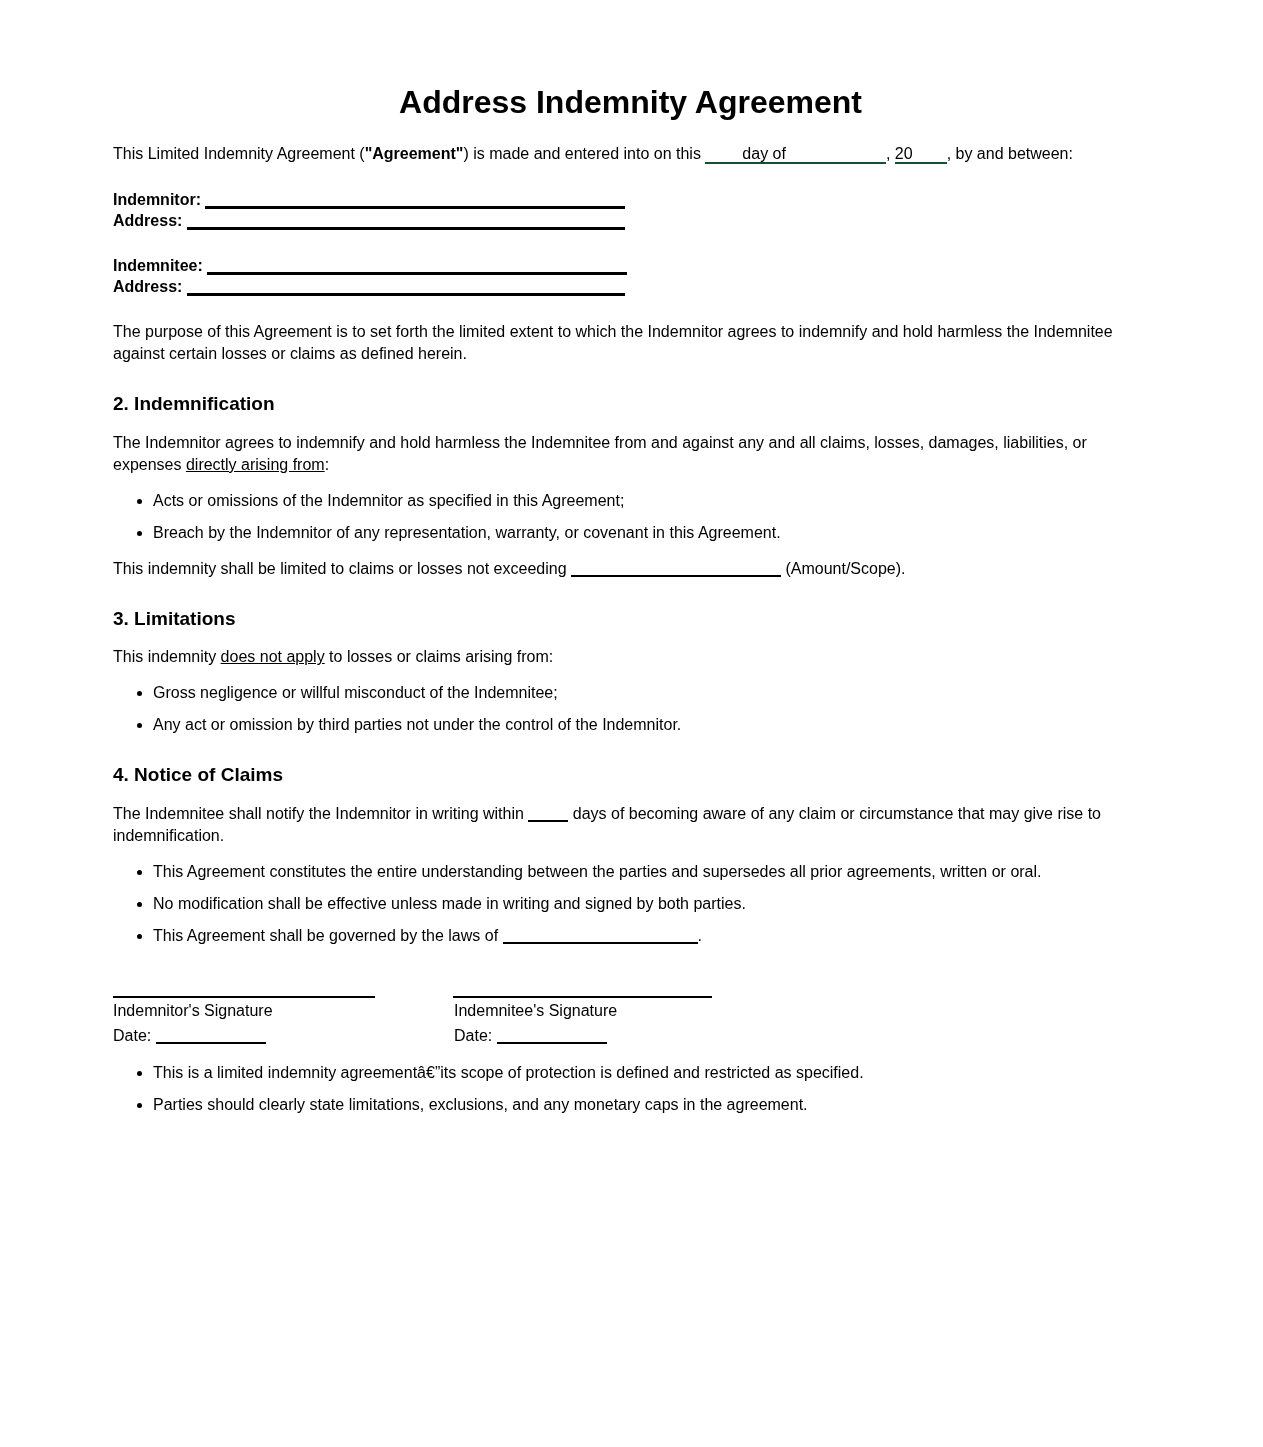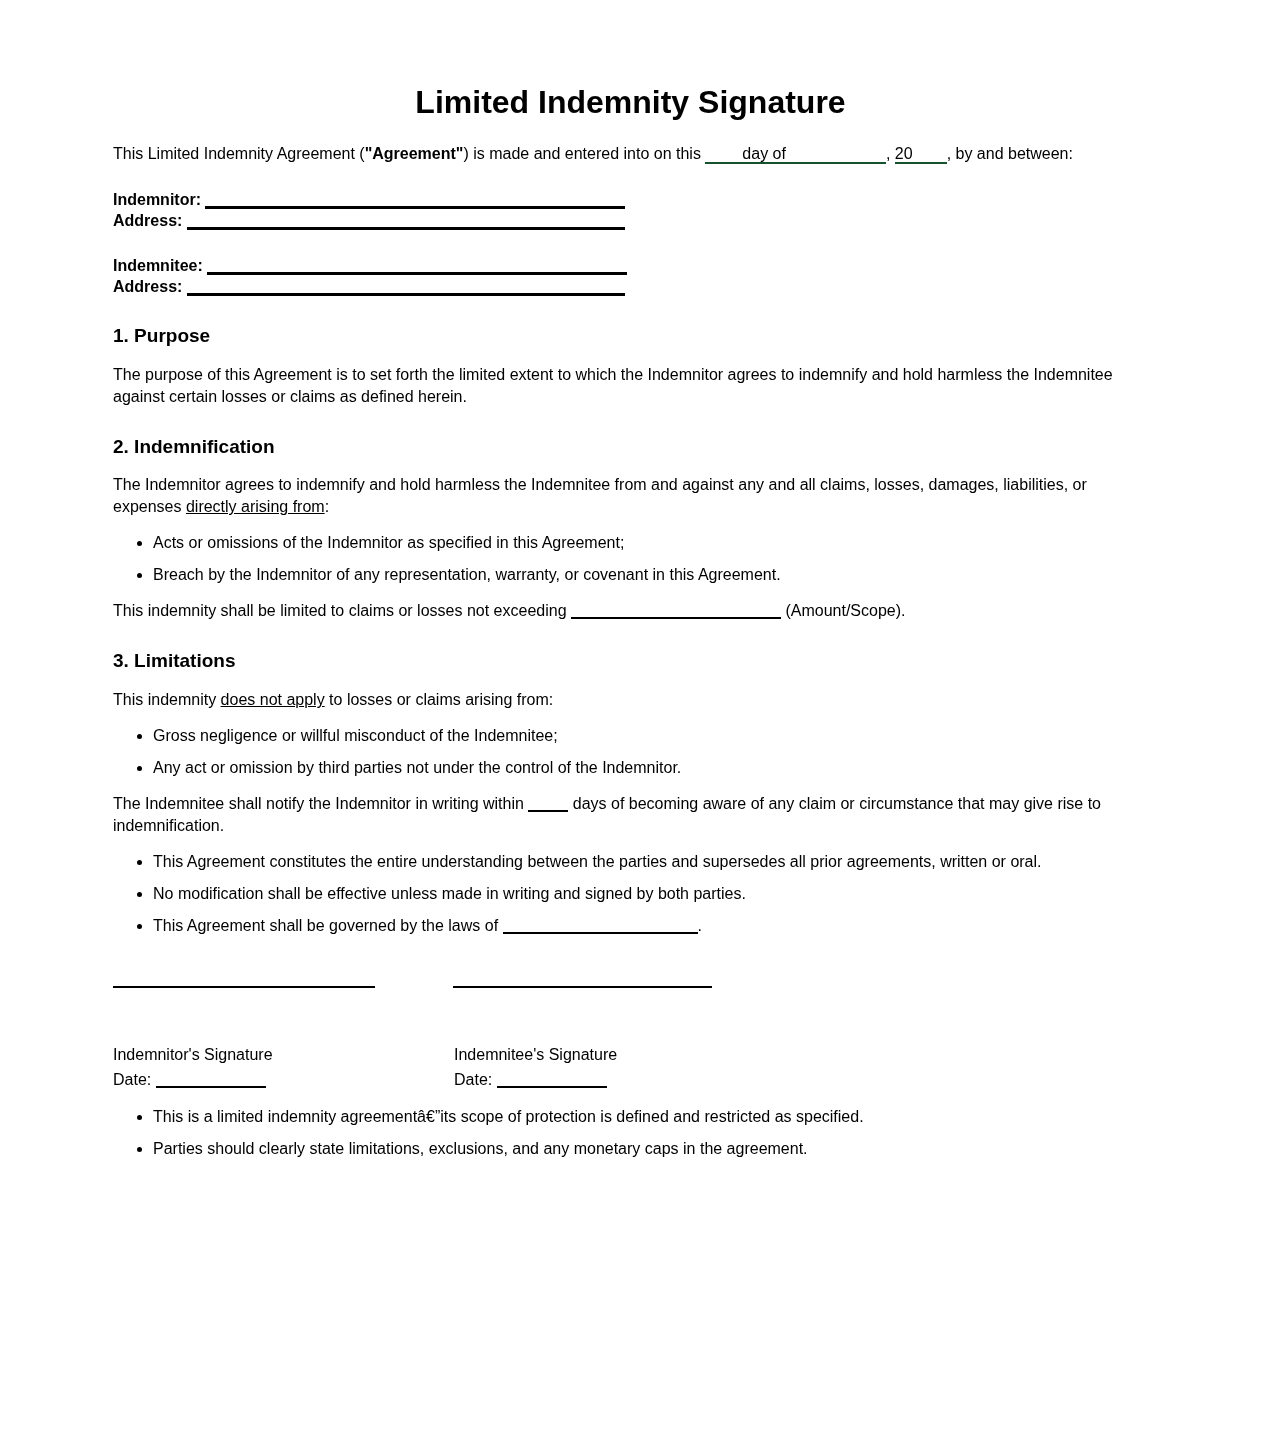--- a/index.html
+++ b/index.html
@@ -51,65 +51,65 @@
   .w-laws { width: 195px; }
   .w-date { width: 110px; }
   .uwrap { border-bottom: 2px solid #14532d; }
   .pad-day { padding-left: 37px; padding-right: 100px; }
   .pad-year { padding-right: 34px; }
   .uphrase { text-decoration: underline; text-align: right; }
   
   .sig-lines { display: flex; margin-top: 48px; }
   .sigline { width: 262px; border-bottom: 2px solid #000; height: 1px; }
   .sigline.second { width: 259px; margin-left: 78px; }
-  .sig-cols { display: flex; margin-top: 54px; }
+  .sig-cols { display: flex; }
   .sig-col { width: 341px; }
   .sig-col p { margin: 0; line-height: 25px; }
 </style>
 </head>
 <body>
 
 <div class="clip">
 
-  <h1>Limited Indemnity Signature</h1>
+  <h1>Address Indemnity Agreement</h1>
 
   <p><span>This Limited Indemnity Agreement (</span><b>"Agreement"</b><span>) is made and entered into on this </span><span class="uwrap pad-day"><span>day of</span></span><span>, </span><span class="uwrap pad-year"><span>20</span></span><span>, by and between:</span></p>
 
   <p class="party">
     <b>Indemnitor:</b>
     <span class="blank pblank w-name"></span><br>
     <b>Address:</b>
     <span class="blank pblank w-addr"></span>
   </p>
 
   <p class="party">
     <b>Indemnitee:</b>
     <span class="blank pblank w-name"></span><br>
     <b>Address:</b>
     <span class="blank pblank w-addr"></span>
   </p>
 
-  <h3>1. Purpose</h3>
   <p>The purpose of this Agreement is to set forth the limited extent to which the Indemnitor agrees to indemnify and hold harmless the Indemnitee against certain losses or claims as defined herein.</p>
 
   <h3>2. Indemnification</h3>
   <p><span>The Indemnitor agrees to indemnify and hold harmless the Indemnitee from and against any and all claims, losses, damages, liabilities, or expenses </span><span class="uphrase">directly arising from</span><span>:</span></p>
   <ul>
     <li>Acts or omissions of the Indemnitor as specified in this Agreement;</li>
     <li>Breach by the Indemnitor of any representation, warranty, or covenant in this Agreement.</li>
   </ul>
   <p><span>This indemnity shall be limited to claims or losses not exceeding </span><span class="blank w-amount"></span><span> (Amount/Scope).</span></p>
 
   <h3>3. Limitations</h3>
   <p><span>This indemnity </span><span class="uphrase">does not apply</span><span> to losses or claims arising from:</span></p>
   <ul>
     <li>Gross negligence or willful misconduct of the Indemnitee;</li>
     <li>Any act or omission by third parties not under the control of the Indemnitor.</li>
   </ul>
 
+  <h3>4. Notice of Claims</h3>
   <p><span>The Indemnitee shall notify the Indemnitor in writing within </span><span class="blank w-days"></span><span> days of becoming aware of any claim or circumstance that may give rise to indemnification.</span></p>
 
   <ul>
     <li>This Agreement constitutes the entire understanding between the parties and supersedes all prior agreements, written or oral.</li>
     <li>No modification shall be effective unless made in writing and signed by both parties.</li>
     <li><span>This Agreement shall be governed by the laws of </span><span class="blank w-laws"></span><span>.</span></li>
   </ul>
 
   <div class="sig-lines">
     <div class="sigline"></div>

